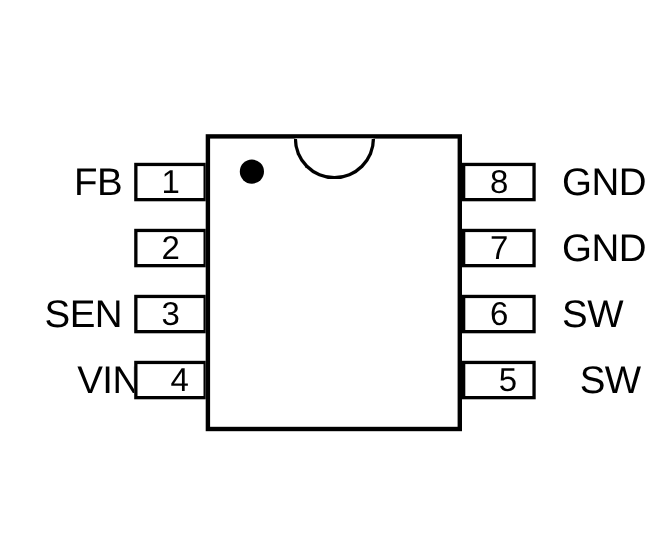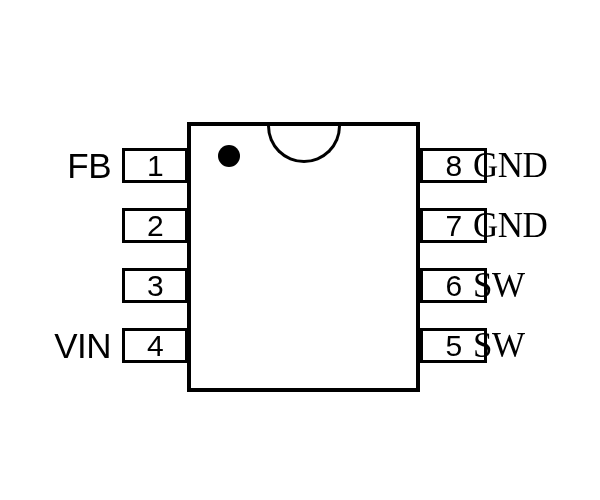--- a/index.html
+++ b/index.html
@@ -60,21 +60,21 @@
     display: flex;
     align-items: center;
     justify-content: center;
     z-index: 1;
   }
   .pin-box.left  { left: 122px; }
   .pin-box.right { left: 420px; width: 67px; }
   .row-0 { top: 148px; }
   .row-1 { top: 208px; }
   .row-2 { top: 268px; }
-  .row-3 { top: 328px; }
+  .row-3 { top: 328px; padding-left: 16px; }
   .pin-number {
     font-size: 30px;
     line-height: 1;
     color: #000000;
     letter-spacing: -0.5px;
     padding-top: 1px;
   }
   .pin-label {
     position: absolute;
     height: 35px;
@@ -85,35 +85,35 @@
     letter-spacing: -0.5px;
     white-space: nowrap;
     z-index: 1;
   }
   .pin-label.left {
     left: 0;
     width: 111px;
     justify-content: flex-end;
   }
   .pin-label.right {
-    left: 473px;
+    left: 511px;
     justify-content: flex-start;
-    font-family: Liberation Serif, serif;
   }
 </style>
 </head>
 <body>
 
 <div class="canvas">
 
   <div class="chip-body"></div>
   <div class="notch"></div>
   <div class="pin1-dot"></div>
 
   <div class="pin-label left row-0">FB</div>
+  <div class="pin-label left row-2">SEN</div>
   <div class="pin-label left row-3">VIN</div>
 
   <div class="pin-box left row-0">
     <span class="pin-number">1</span>
   </div>
   <div class="pin-box left row-1">
     <span class="pin-number">2</span>
   </div>
   <div class="pin-box left row-2">
     <span class="pin-number">3</span>

